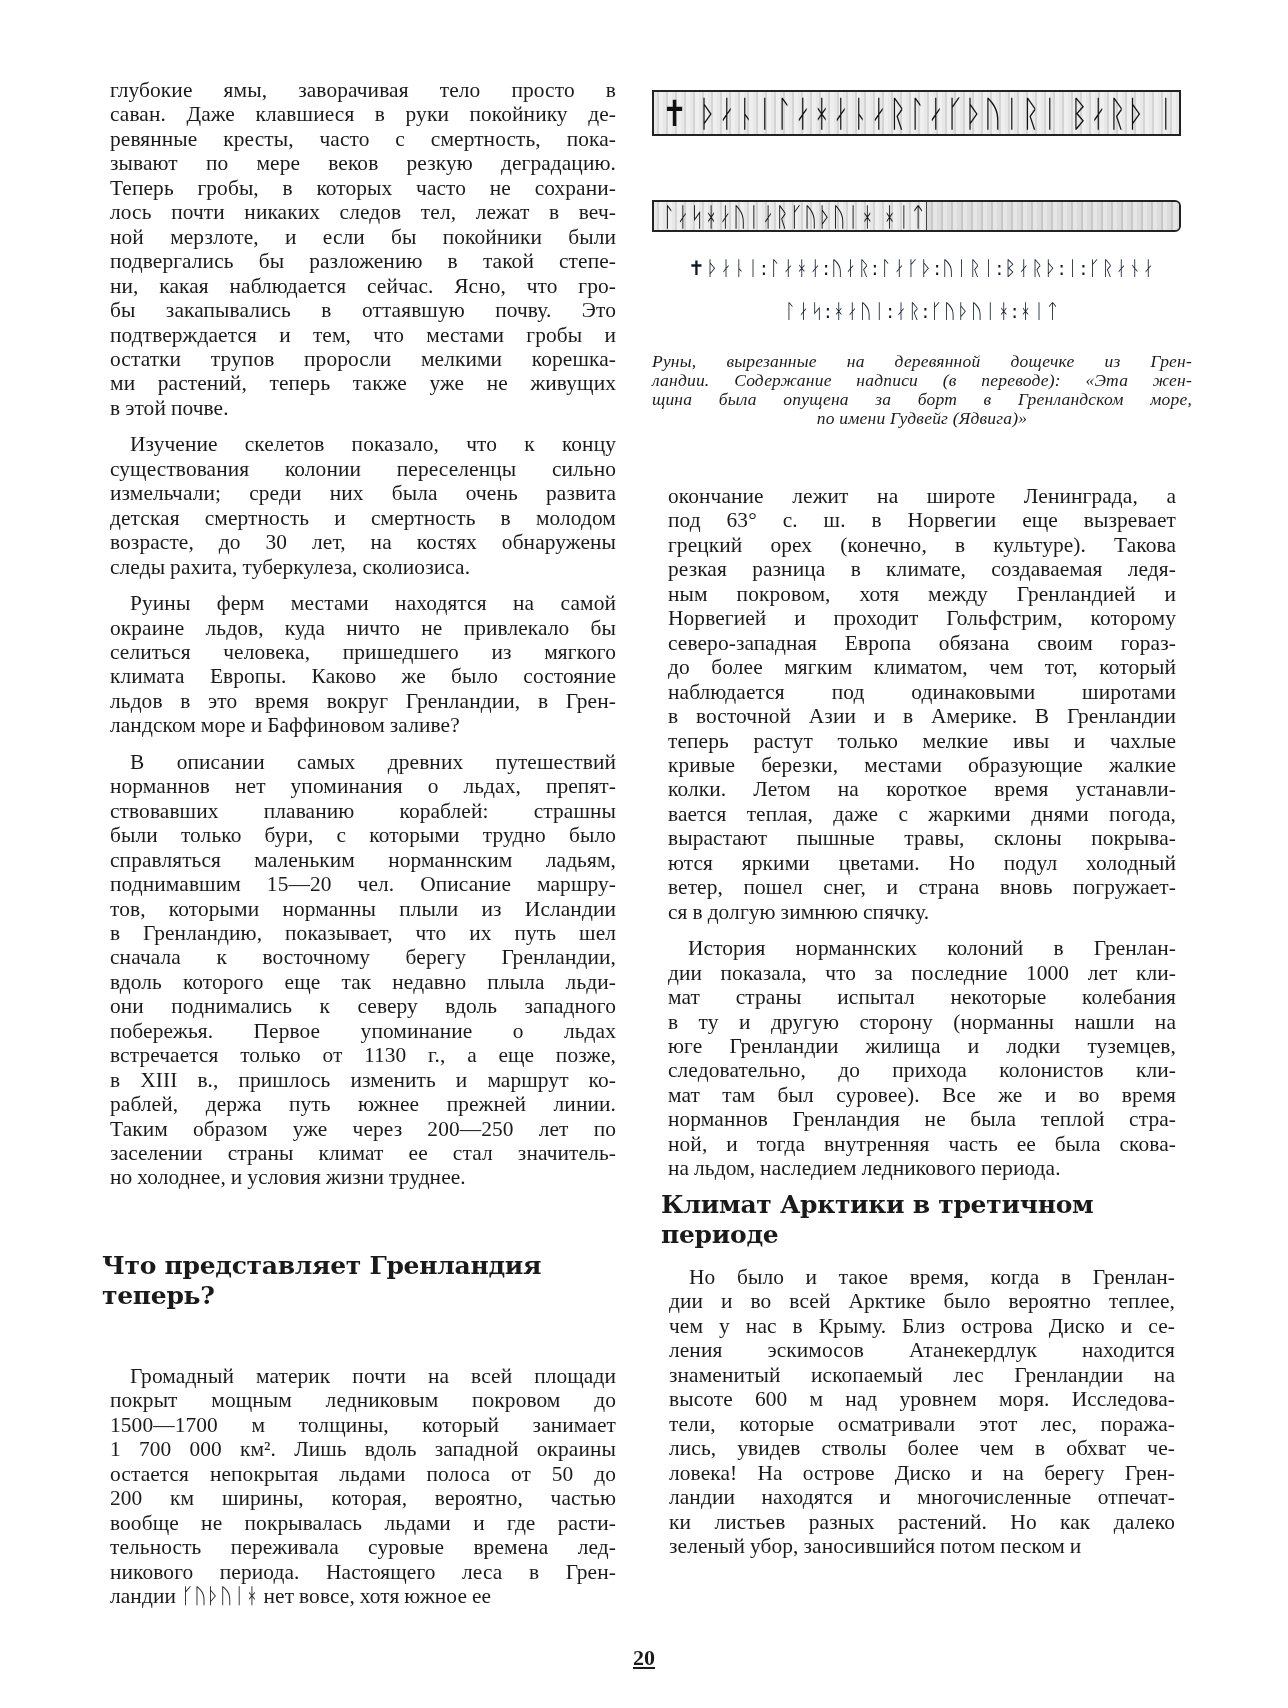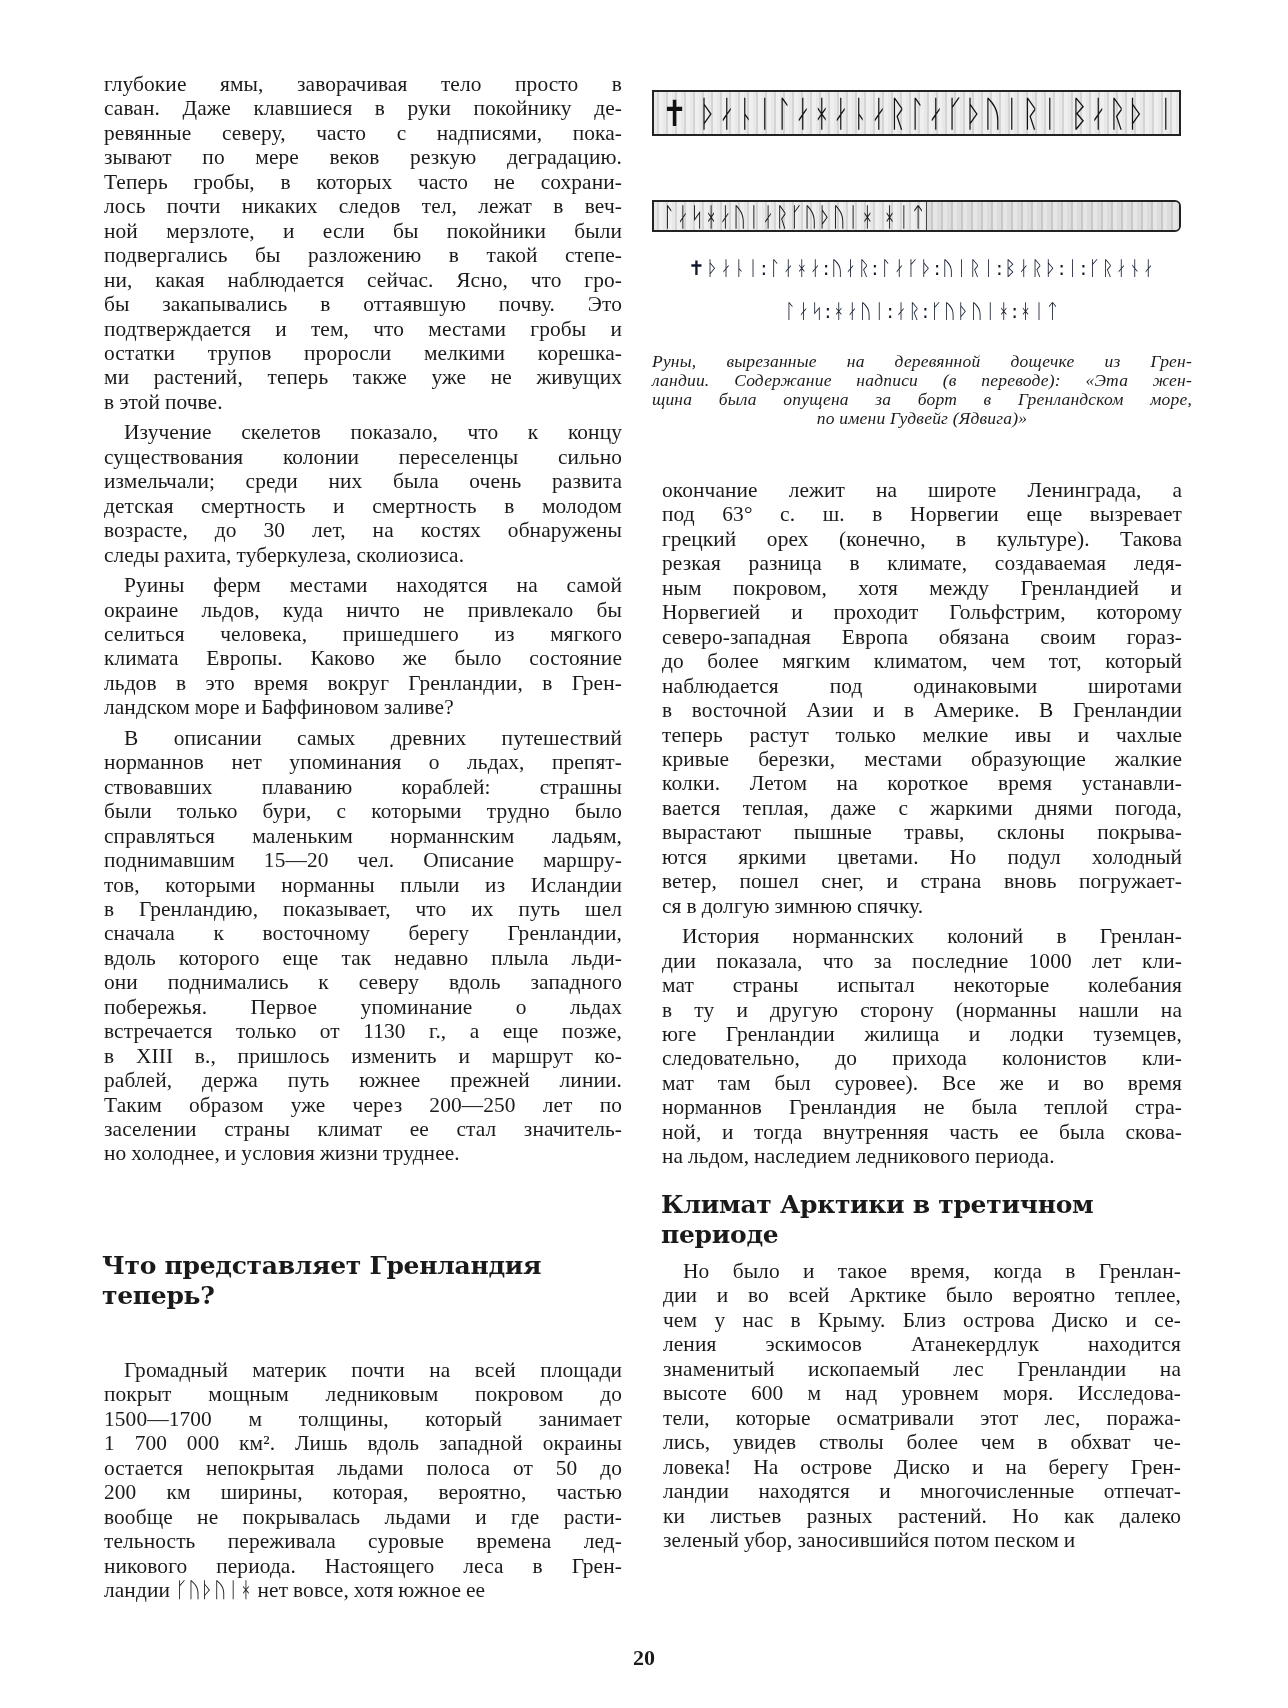--- a/index.html
+++ b/index.html
@@ -6,21 +6,21 @@
   body {
     width: 1288px; height: 1708px; position: relative; overflow: hidden;
     font-family: "Liberation Serif", "DejaVu Serif", serif;
     color: #1a1a1a;
   }
   .col { position: absolute; }
   #left-col { left: 98px; top: 66px; width: 530px; }
   #right-col { left: 656px; top: 66px; width: 532px; }
 
   .para {
-    margin: 6px; font-size: 21.4px; line-height: 24.45px;
+    margin: 12px; font-size: 21.4px; line-height: 24.45px;
     text-align: justify; text-align-last: left;
     word-spacing: -0.5px; letter-spacing: 0.1px;
   }
   .para .line { display: block; text-align: justify; text-align-last: justify; white-space: nowrap; }
   .para .line.last { text-align-last: left; }
   .indent { padding-left: 20px; }
 
   h2.sect {
     margin: 4px; font-family: "DejaVu Serif", "Liberation Serif", serif;
     font-weight: bold; font-size: 25px; line-height: 30px; letter-spacing: -0.3px;
@@ -55,30 +55,31 @@
     position: absolute; left: 0; top: 278px; width: 540px;
     font-family: "Liberation Serif", serif; font-style: italic; font-size: 17.5px; line-height: 19px;
     text-align: justify; letter-spacing: 0.2px;
   }
   #caption .line { display: block; text-align-last: justify; white-space: nowrap; }
   #caption .line.center { text-align: center; text-align-last: center; }
 
   #page-number {
     position: absolute; left: 633px; top: 1645px; font-size: 22px; font-weight: bold;
     font-family: "Liberation Serif", serif;
+    text-decoration: underline;
   }
 </style>
 </head>
 <body>
 
 <div class="col" id="left-col">
     <p class="para">
       <span class="line">глубокие ямы, заворачивая тело просто в</span>
       <span class="line">саван. Даже клавшиеся в руки покойнику де-</span>
-      <span class="line">ревянные северу, часто с надписями, пока-</span>
+      <span class="line">ревянные кресты, часто с смертность, пока-</span>
       <span class="line">зывают по мере веков резкую деградацию.</span>
       <span class="line">Теперь гробы, в которых часто не сохрани-</span>
       <span class="line">лось почти никаких следов тел, лежат в веч-</span>
       <span class="line">ной мерзлоте, и если бы покойники были</span>
       <span class="line">подвергались бы разложению в такой степе-</span>
       <span class="line">ни, какая наблюдается сейчас. Ясно, что гро-</span>
       <span class="line">бы закапывались в оттаявшую почву. Это</span>
       <span class="line">подтверждается и тем, что местами гробы и</span>
       <span class="line">остатки трупов проросли мелкими корешка-</span>
       <span class="line">ми растений, теперь также уже не живущих</span>

